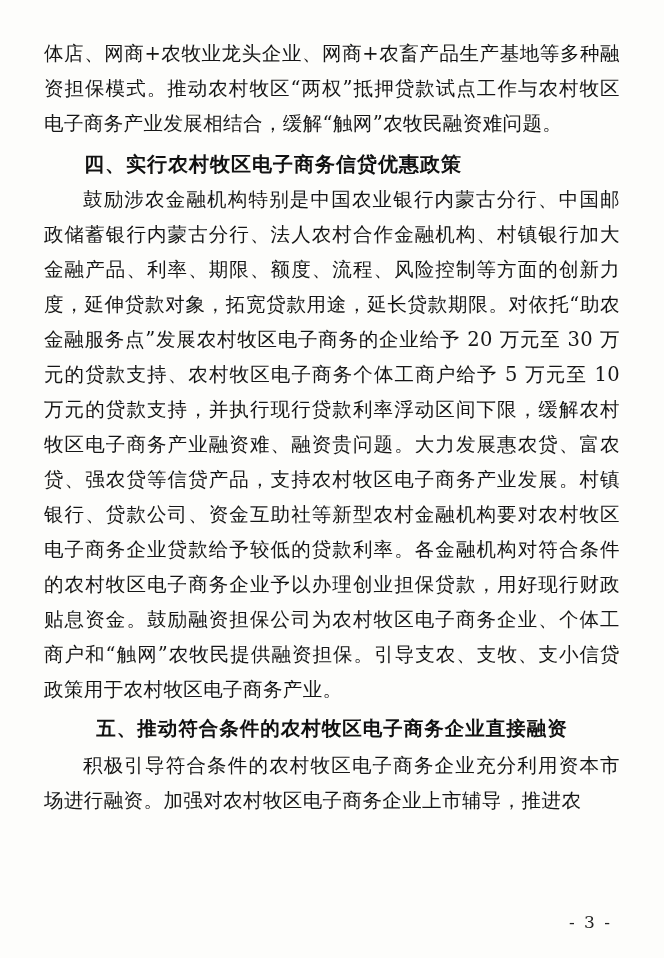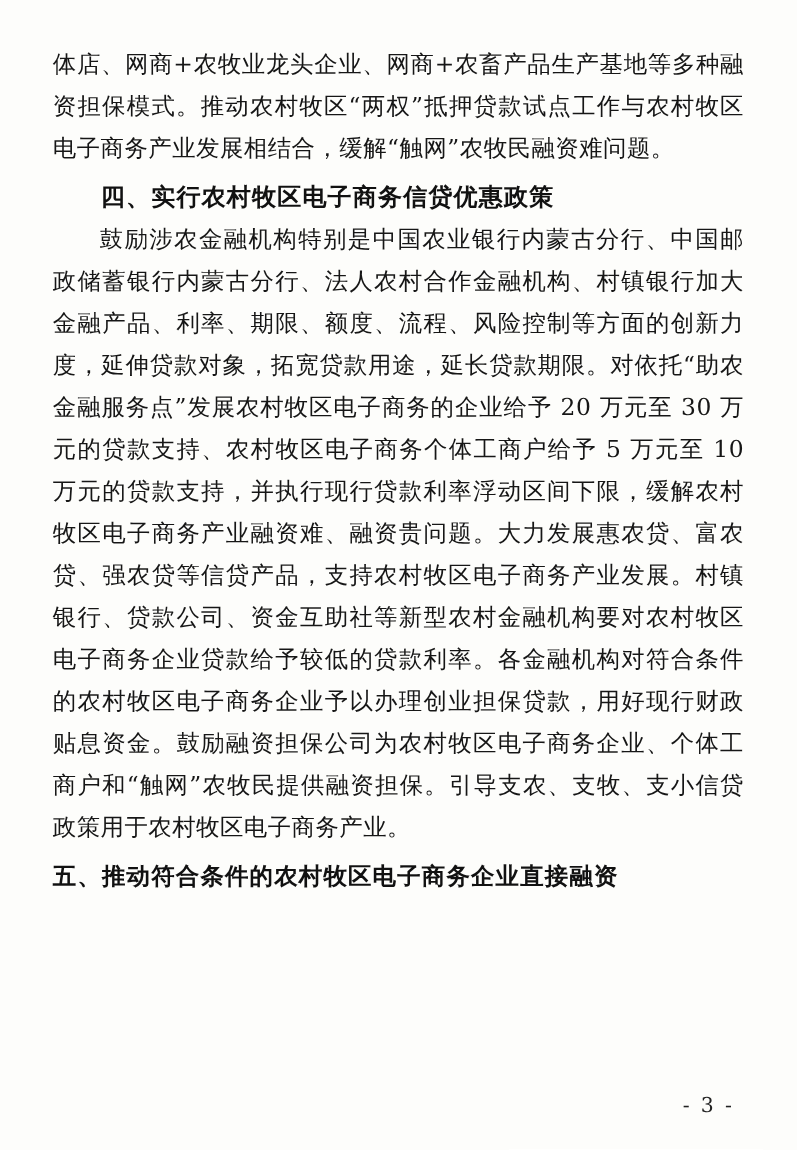--- a/index.html
+++ b/index.html
@@ -42,26 +42,28 @@
     text-indent: 2em;
     margin: 0;
     padding: 0;
     font-size: 20px;
     line-height: 35px;
     letter-spacing: 1px;
     color: #111;
   }
   .heading-center {
     font-weight: bold;
+    text-align: center;
     margin: 0;
     padding: 0;
     font-size: 19.5px;
     line-height: 35px;
     letter-spacing: 1px;
     color: #111;
+    font-family: Liberation Mono, monospace;
   }
   .spacer-sm { height: 6px; }
   .footer {
     position: absolute;
     right: 52px;
     bottom: 26px;
     font-size: 17px;
     letter-spacing: 2px;
     color: #222;
     font-family: "DejaVu Serif", serif;
@@ -79,18 +81,19 @@
     <div class="spacer-sm"></div>
 
     <p class="heading">四、实行农村牧区电子商务信贷优惠政策</p>
 
     <p class="para">鼓励涉农金融机构特别是中国农业银行内蒙古分行、中国邮政储蓄银行内蒙古分行、法人农村合作金融机构、村镇银行加大金融产品、利率、期限、额度、流程、风险控制等方面的创新力度，延伸贷款对象，拓宽贷款用途，延长贷款期限。对依托“助农金融服务点”发展农村牧区电子商务的企业给予 20 万元至 30 万元的贷款支持、农村牧区电子商务个体工商户给予 5 万元至 10 万元的贷款支持，并执行现行贷款利率浮动区间下限，缓解农村牧区电子商务产业融资难、融资贵问题。大力发展惠农贷、富农贷、强农贷等信贷产品，支持农村牧区电子商务产业发展。村镇银行、贷款公司、资金互助社等新型农村金融机构要对农村牧区电子商务企业贷款给予较低的贷款利率。各金融机构对符合条件的农村牧区电子商务企业予以办理创业担保贷款，用好现行财政贴息资金。鼓励融资担保公司为农村牧区电子商务企业、个体工商户和“触网”农牧民提供融资担保。引导支农、支牧、支小信贷政策用于农村牧区电子商务产业。</p>
 
     <div class="spacer-sm"></div>
 
     <p class="heading-center">五、推动符合条件的农村牧区电子商务企业直接融资</p>
 
+    <p class="para">积极引导符合条件的农村牧区电子商务企业充分利用资本市场进行融资。加强对农村牧区电子商务企业上市辅导，推进农</p>
 
   </div>
 
   <div class="footer">- 3 -</div>
 
 </div>
 
 </body></html>

